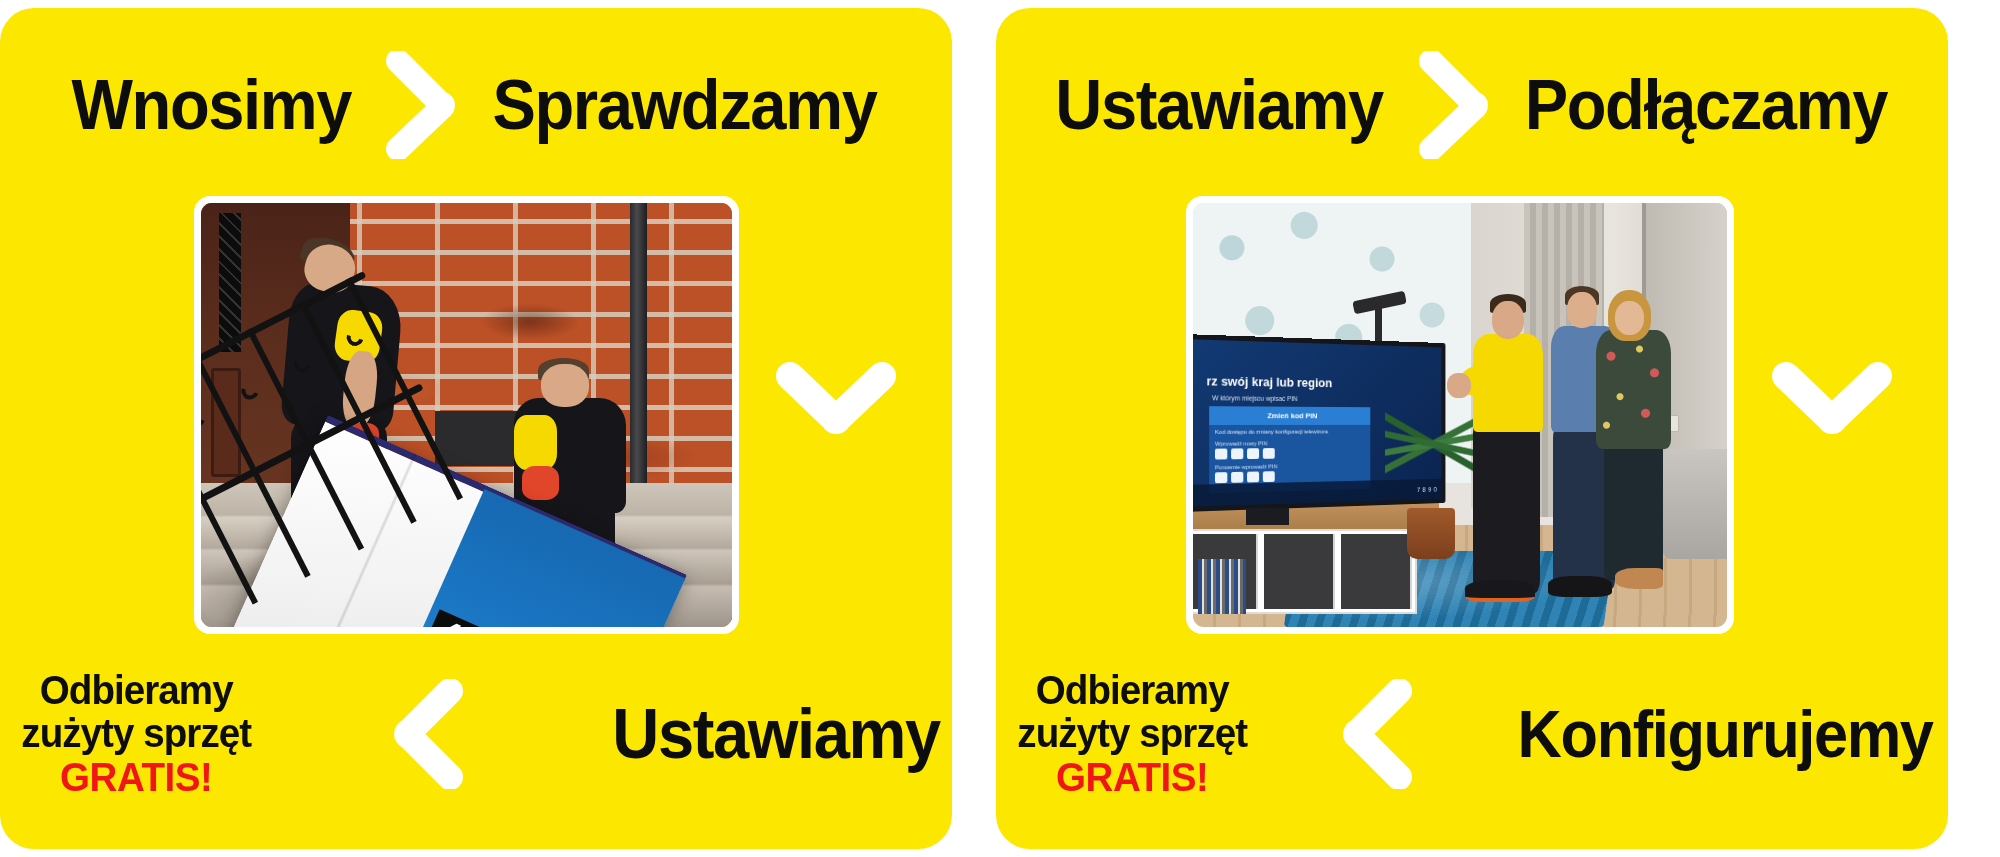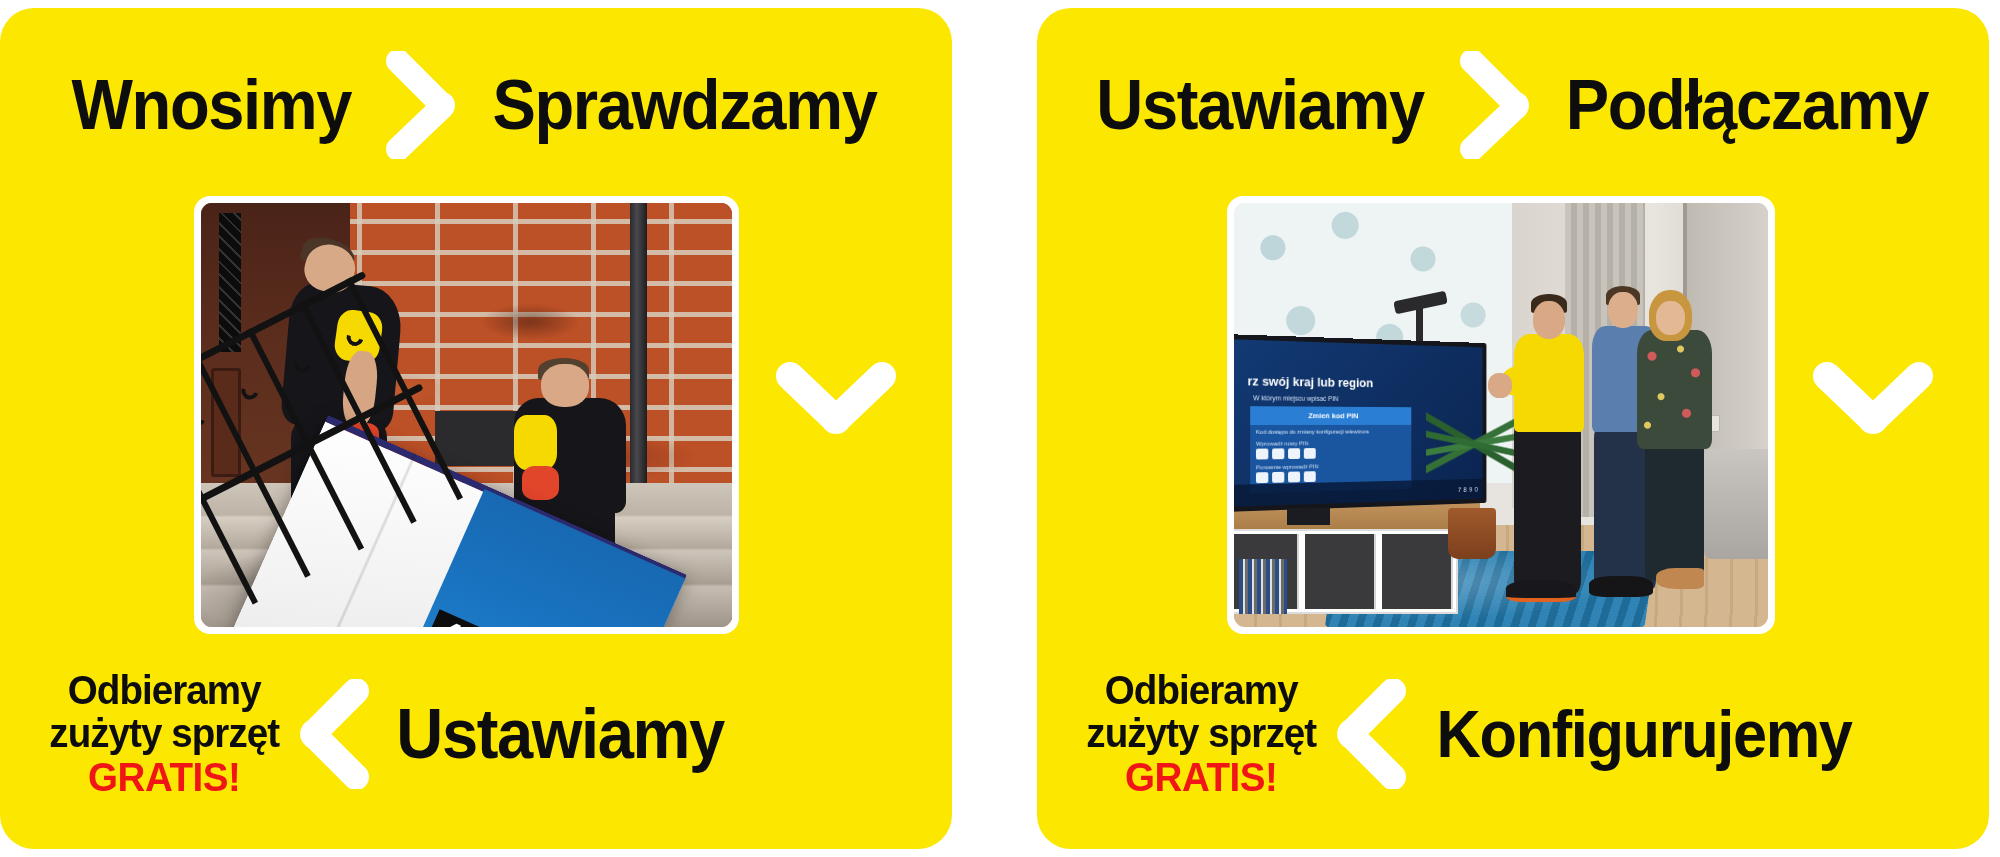--- a/index.html
+++ b/index.html
@@ -6,21 +6,21 @@
   html,body{
     width:2000px; height:857px;
     background:#ffffff;
     font-family:"Liberation Sans", sans-serif;
     overflow:hidden;
   }
   .stage{
     position:relative;
     width:2000px; height:857px;
     display:flex;
-    gap:85px;
+    gap:44px;
     padding:8px 0 8px 0;
   }
 
   .card{
     position:relative;
     background:#FCE700;
     border-radius:34px;
     width:952px;
     height:841px;
     flex:0 0 auto;
@@ -484,23 +484,22 @@
     background:#e8e4de; border:1px solid #bbb6ae; border-radius:2px;
   }
 
   
   .row-bottom{
     position:absolute;
     bottom:40px; left:0; right:0;
     height:150px;
     display:flex;
     align-items:center;
-    justify-content:flex-start;
-    padding-left:6px;
-    margin-left:36px;
+    justify-content:space-between;
+    padding-left:14px;
   }
   .pickup{
     text-align:center;
     line-height:1.06;
     margin-right:4px;
   }
   .pickup .l1,.pickup .l2{
     font-weight:bold;
     font-size:41px;
     color:#0d0d0d;

